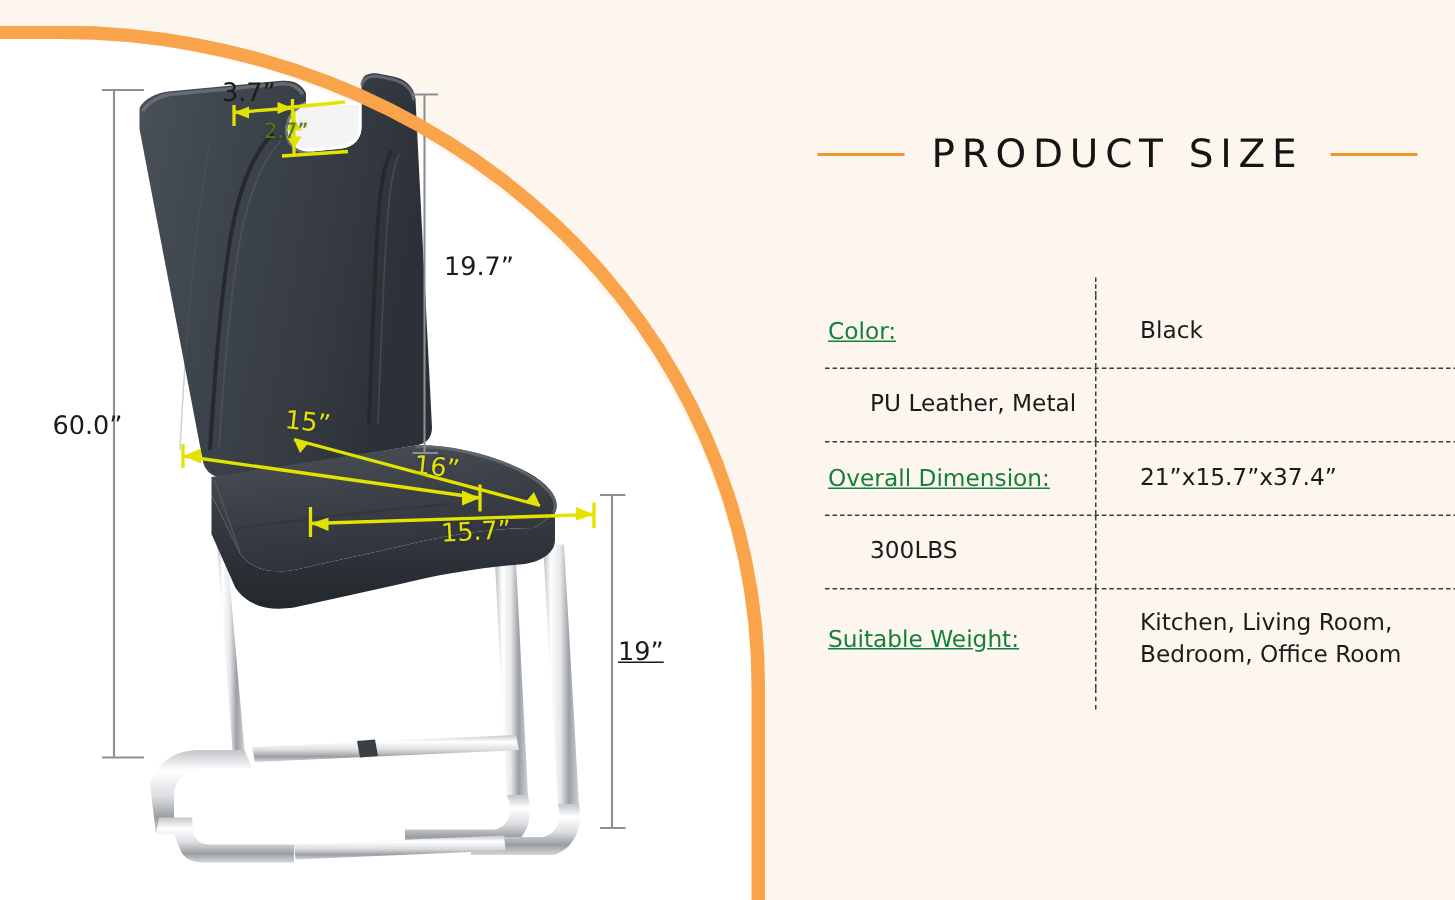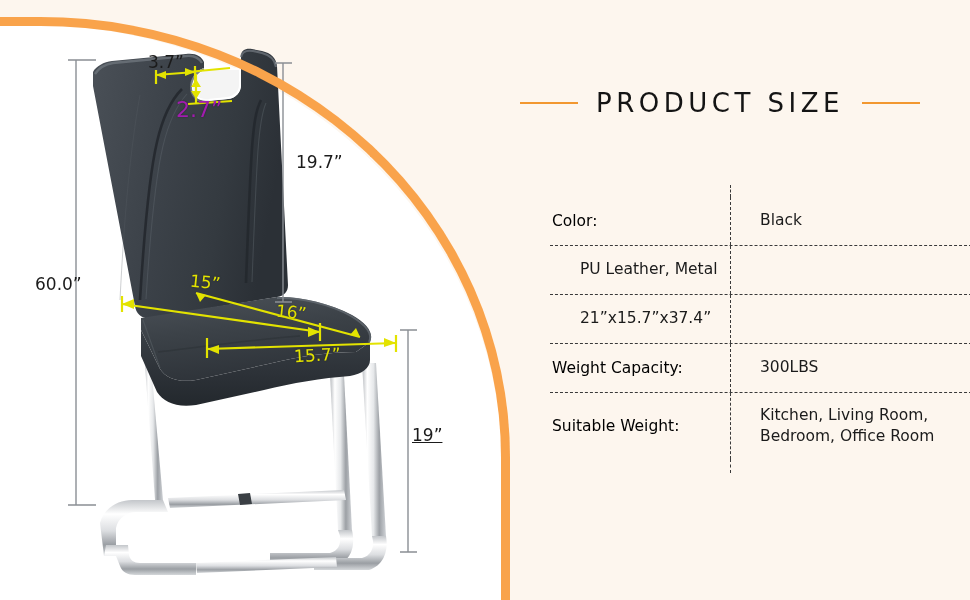--- a/index.html
+++ b/index.html
@@ -67,20 +67,21 @@
     height: 600px;
     z-index: 4;
   }
   .title-row {
     position: absolute;
     left: 0;
     top: 88px;
     width: 450px;
     display: flex;
     align-items: center;
+    justify-content: center;
     gap: 18px;
   }
   .title-rule {
     width: 58px;
     height: 2px;
     background: #f2972f;
   }
   .title-text {
     font-family: "DejaVu Sans", sans-serif;
     font-size: 26px;
@@ -102,23 +103,24 @@
     min-height: 49px;
     border-bottom: 1px dashed #3a3a3a;
     box-sizing: border-box;
   }
   .spec-row.last { border-bottom: 0; }
   .spec-row.tall { min-height: 66px; }
   .spec-label {
     width: 180px;
     flex: 0 0 180px;
     font-size: 15.5px;
-    color: #000000;
+    color: #15803d;
     padding-left: 2px;
     box-sizing: border-box;
+    text-decoration: underline;
   }
   .spec-divider {
     position: absolute;
     left: 180px;
     top: 0;
     bottom: 0;
     width: 0;
     border-left: 1px dashed #3a3a3a;
   }
   .spec-value {
@@ -289,22 +291,22 @@
 
         <path d="M283 63 L283 302"></path>
         <path d="M275 63 L292 63 M275 302 L292 302"></path>
 
         <path d="M408 330 L408 552"></path>
         <path d="M400 330 L417 330 M400 552 L417 552"></path>
       </g>
     </svg>
 
     <div style="position:absolute;left:148px;top:52px;font-size:17px;color:#1b1b1b;">3.7”</div>
-    <div style="position:absolute;left:176px;top:97px;font-size:22px;color:#a21caf;text-shadow:0 0 2px rgba(0,0,0,.35);">2.7”</div>
-    <div style="position:absolute;left:296px;top:152px;font-size:17px;color:#1b1b1b;">19.7”</div>
+    <div style="position:absolute;left:176px;top:80px;font-size:14px;color:#4d7c0f;text-shadow:0 0 2px rgba(0,0,0,.35);">2.7”</div>
+    <div style="position:absolute;left:296px;top:168px;font-size:17px;color:#1b1b1b;">19.7”</div>
     <div style="position:absolute;left:35px;top:274px;font-size:17px;color:#1b1b1b;">60.0”</div>
     <div style="position:absolute;left:190px;top:272px;font-size:17px;color:#e3e300;transform:rotate(6deg);text-shadow:0 0 2px rgba(0,0,0,.35);">15”</div>
     <div style="position:absolute;left:276px;top:302px;font-size:17px;color:#e3e300;transform:rotate(6deg);text-shadow:0 0 2px rgba(0,0,0,.35);">16”</div>
     <div style="position:absolute;left:294px;top:345px;font-size:17px;color:#e3e300;transform:rotate(-3deg);text-shadow:0 0 2px rgba(0,0,0,.35);">15.7”</div>
     <div style="position:absolute;left:412px;top:425px;font-size:17px;color:#1b1b1b;text-decoration:underline;">19”</div>
   </div>
 
   <div class="right-col">
 
     <div class="title-row">
@@ -322,26 +324,26 @@
         <span class="spec-value">Black</span>
       </div>
 
       <div class="spec-row">
         <span class="spec-divider"></span>
         <span class="spec-value">PU Leather, Metal</span>
       </div>
 
       <div class="spec-row">
         <span class="spec-divider"></span>
+        <span class="spec-label">Overall Dimension:</span>
         <span class="spec-value">21”x15.7”x37.4”</span>
       </div>
 
       <div class="spec-row">
         <span class="spec-divider"></span>
-        <span class="spec-label">Weight Capacity:</span>
         <span class="spec-value">300LBS</span>
       </div>
 
       <div class="spec-row tall last">
         <span class="spec-divider"></span>
         <span class="vline-cap-bottom"></span>
         <span class="spec-label">Suitable Weight:</span>
         <span class="spec-value">Kitchen, Living Room,
 Bedroom, Office Room</span>
       </div>

